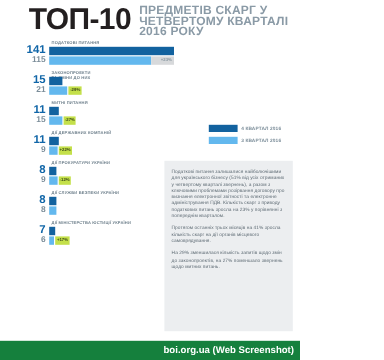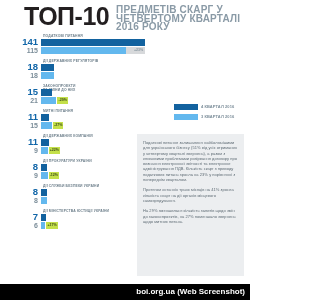--- a/index.html
+++ b/index.html
@@ -69,21 +69,21 @@
   .panel p{
     margin:0 0 5px 0;padding:0;
     font-size:4px;line-height:5.3px;color:#5d6a73;
     letter-spacing:0.05px;
   }
   .panel .inner{padding:6px 6px 0 6px;}
 
   
   .footer{
     position:absolute;left:0;bottom:0;width:250px;height:16px;
-    background:#000000;
+    background:#15803d;
   }
   .footer .src{
     position:absolute;right:5px;top:2px;
     font-size:8px;font-weight:bold;color:#ffffff;line-height:12px;
   }
 </style>
 </head>
 <body>
 
 <div class="sheet">
@@ -103,31 +103,20 @@
           <div class="bar a" style="width: 104px;"></div>
         </div>
         <div class="barline b">
           <div class="num b">115</div>
           <div class="bar b" style="width: 84.8227px;"></div>
           <div class="bar track" style="left: 109.823px; width: 19.1773px;"></div>
           <div class="badge plain" style="left: 117px;">+23%</div>
         </div>
       </div>
       <div class="row">
-        <div class="cat">ДІЇ ДЕРЖАВНИХ РЕГУЛЯТОРІВ</div>
-        <div class="barline a">
-          <div class="num a">18</div>
-          <div class="bar a" style="width: 13.2766px;"></div>
-        </div>
-        <div class="barline b">
-          <div class="num b">18</div>
-          <div class="bar b" style="width: 13.2766px;"></div>
-        </div>
-      </div>
-      <div class="row">
         <div class="cat">ЗАКОНОПРОЕКТИ
 ТА ЗМІНИ ДО НИХ</div>
         <div class="barline a">
           <div class="num a">15</div>
           <div class="bar a" style="width: 11.0638px;"></div>
         </div>
         <div class="barline b">
           <div class="num b">21</div>
           <div class="bar b" style="width: 15.4894px;"></div>
           <div class="badge up" style="left: 41.4894px;">-29%</div>

